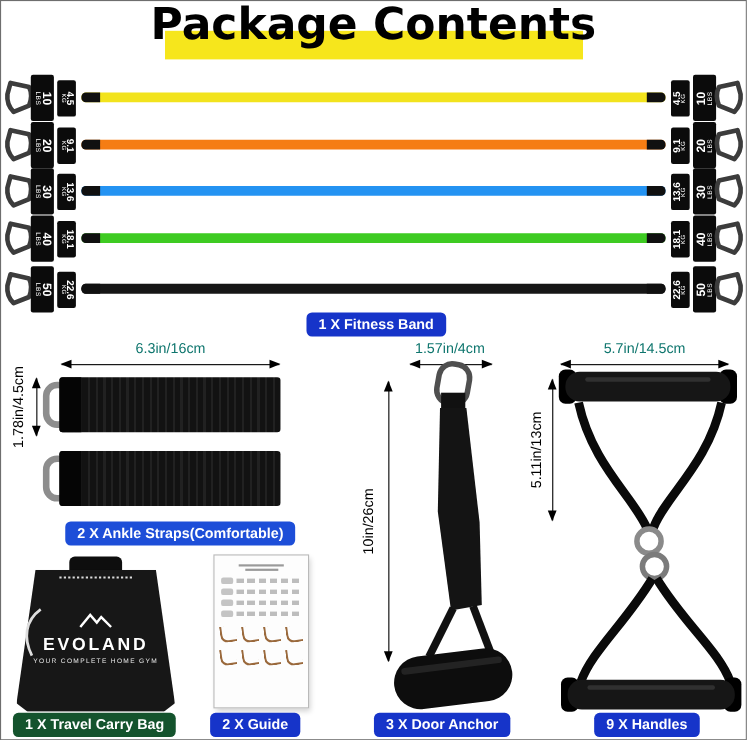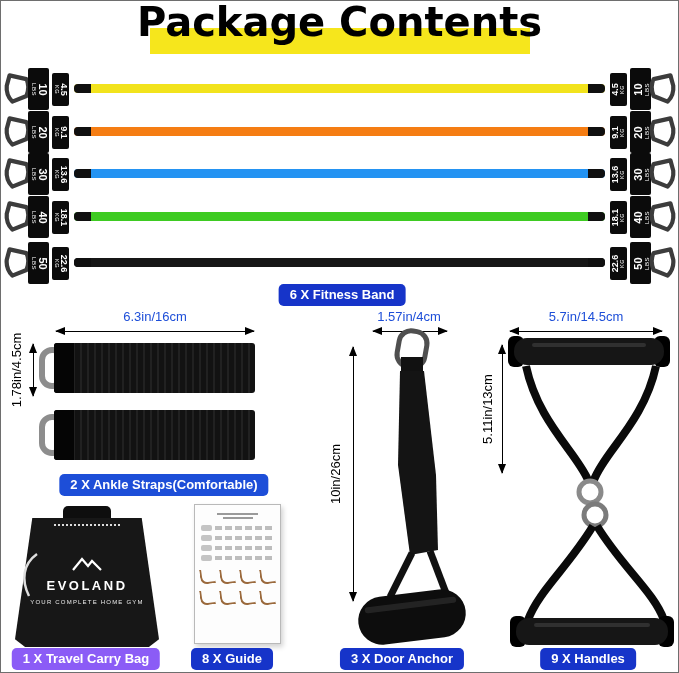--- a/index.html
+++ b/index.html
@@ -43,39 +43,39 @@
 
   
   .dim-h { position:absolute; height:0; border-top:1.5px solid #000; }
   .dim-h::before, .dim-h::after { content:''; position:absolute; top:-5px; border-top:4.5px solid transparent; border-bottom:4.5px solid transparent; }
   .dim-h::before { left:-1px; border-right:10px solid #000; }
   .dim-h::after  { right:-1px; border-left:10px solid #000; }
   .dim-v { position:absolute; width:0; border-left:1.5px solid #000; }
   .dim-v::before, .dim-v::after { content:''; position:absolute; left:-5px; border-left:4.5px solid transparent; border-right:4.5px solid transparent; }
   .dim-v::before { top:-1px; border-bottom:10px solid #000; }
   .dim-v::after  { bottom:-1px; border-top:10px solid #000; }
-  .dim-label { position:absolute; transform:translateX(-50%); font-size:13px; color:#1d4ed8; white-space:nowrap; }
+  .dim-label { position:absolute; transform:translateX(-50%); font-size:13px; color:#0f766e; white-space:nowrap; }
   .dim-label-v { position:absolute; transform:translate(-50%,-50%) rotate(-90deg); font-size:13px; color:#000; white-space:nowrap; }
 
   
   .strap { position:absolute; left:38px; width:216px; height:50px; }
   .strap-ring { position:absolute; left:0; top:4px; width:27px; height:42px; border:6px solid #8d8d8d; border-radius:13px; }
   .strap-web { position:absolute; left:15px; top:0; right:0; bottom:0; border-radius:3px;
     background:repeating-linear-gradient(90deg,#121212 0 5px,#212121 5px 7px); }
   .strap-web::before { content:''; position:absolute; left:0; top:0; bottom:0; width:20px; background:#050505; border-radius:3px 0 0 3px; }
 
   
   .bag { position:absolute; left:12px; top:503px; width:148px; height:143px; }
   .bag-body { position:absolute; left:2px; top:14px; right:2px; bottom:0; background:#171717;
     clip-path:polygon(12% 0,88% 0,100% 94%,93% 100%,7% 100%,0 94%); }
   .bag-top { position:absolute; left:34%; right:34%; top:2px; height:16px; background:#0e0e0e; border-radius:5px 5px 0 0; }
   .bag-string { position:absolute; left:28%; right:28%; top:20px; border-top:2.5px dotted #dcdcdc; }
   .bag-rope { position:absolute; left:4px; top:48px; width:26px; height:46px; }
   .bag-logo { position:absolute; left:0; right:0; top:52px; display:flex; justify-content:center; }
-  .bag-brand { position:absolute; left:0; right:0; top:74px; text-align:center; color:#fff; font-size:13px; font-weight:bold; letter-spacing:2.5px; }
+  .bag-brand { position:absolute; left:0; right:0; top:74px; text-align:center; color:#fff; font-size:16px; font-weight:bold; letter-spacing:2.5px; }
   .bag-tagline { position:absolute; left:0; right:0; top:95px; text-align:center; color:#e9e9e9; font-size:6px; letter-spacing:1.2px; }
 
   
   .guide { position:absolute; left:193px; top:503px; width:87px; height:140px; background:#fdfdfd;
     border:1px solid #b9b9b9; box-shadow:2px 3px 5px rgba(0,0,0,.18); padding:6px 5px 5px; }
   .g-line { height:2px; background:#9a9a9a; margin:2px auto; }
   .g1 { width:55%; } .g2 { width:40%; margin-bottom:6px; }
   .g-row { display:flex; align-items:center; gap:3px; margin:4px 1px; }
   .g-ic { width:11px; height:6px; background:#c4c4c4; border-radius:2px; }
   .g-ln { flex:1; height:3.5px; background:repeating-linear-gradient(90deg,#bdbdbd 0 7px,transparent 7px 10px); }
@@ -257,21 +257,21 @@
         <div class="tag-in">
           <span class="t-num">50</span>
           <span class="t-unit">LBS</span>
         </div>
       </div>
     <svg class="hook hook-r" viewBox="0 0 32 38">
         <path d="M7 5 L25 9 Q29 17 25 27 L10 33 Q3 26 4 16 Z" fill="none" stroke="#3c3c3c" stroke-width="4.5" stroke-linejoin="round"></path>
       </svg>
   </div>
 
-  <div class="pill" style="left: 341px; top: 283px; background: rgb(22, 52, 201);">6 X Fitness Band</div>
+  <div class="pill" style="left: 341px; top: 283px; background: rgb(22, 52, 201);">1 X Fitness Band</div>
 
   <div class="dim-label" style="left:154px; top:308px">6.3in/16cm</div>
   <div class="dim-h" style="left:55px; top:330px; width:198px"></div>
   <div class="dim-label-v" style="left:15px; top:369px">1.78in/4.5cm</div>
   <div class="dim-v" style="left:32px; top:343px; height:52px"></div>
 
   <div class="strap" style="top:342px">
     <div class="strap-ring"></div>
     <div class="strap-web"></div>
   </div>
@@ -330,21 +330,21 @@
       <path d="M20 2 C6 12 4 28 12 44" fill="none" stroke="#dedede" stroke-width="2.5"></path>
     </svg>
     <div class="bag-logo">
       <svg width="34" height="16" viewBox="0 0 34 16">
           <path d="M3 14 L12 3 L18 10 L22 5 L31 14" stroke="#fff" stroke-width="2.2" fill="none"></path>
         </svg>
     </div>
     <div class="bag-brand">EVOLAND</div>
     <div class="bag-tagline">YOUR COMPLETE HOME GYM</div>
   </div>
-  <div class="pill" style="left: 85px; top: 647px; background: #8b5cf6;">1 X Travel Carry Bag</div>
+  <div class="pill" style="left: 85px; top: 647px; background: #14532d;">1 X Travel Carry Bag</div>
 
   <div class="guide">
     <div class="g-line g1"></div>
     <div class="g-line g2"></div>
     <div class="g-row">
         <div class="g-ic"></div>
         <div class="g-ln"></div>
       </div>
     <div class="g-row">
         <div class="g-ic"></div>
@@ -362,15 +362,15 @@
       <div class="g-fig"></div>
       <div class="g-fig"></div>
       <div class="g-fig"></div>
       <div class="g-fig"></div>
       <div class="g-fig"></div>
       <div class="g-fig"></div>
       <div class="g-fig"></div>
       <div class="g-fig"></div>
     </div>
   </div>
-  <div class="pill" style="left: 231px; top: 647px; background: rgb(22, 52, 201);">8 X Guide</div>
+  <div class="pill" style="left: 231px; top: 647px; background: rgb(22, 52, 201);">2 X Guide</div>
 
 </div>
 
 </body></html>

